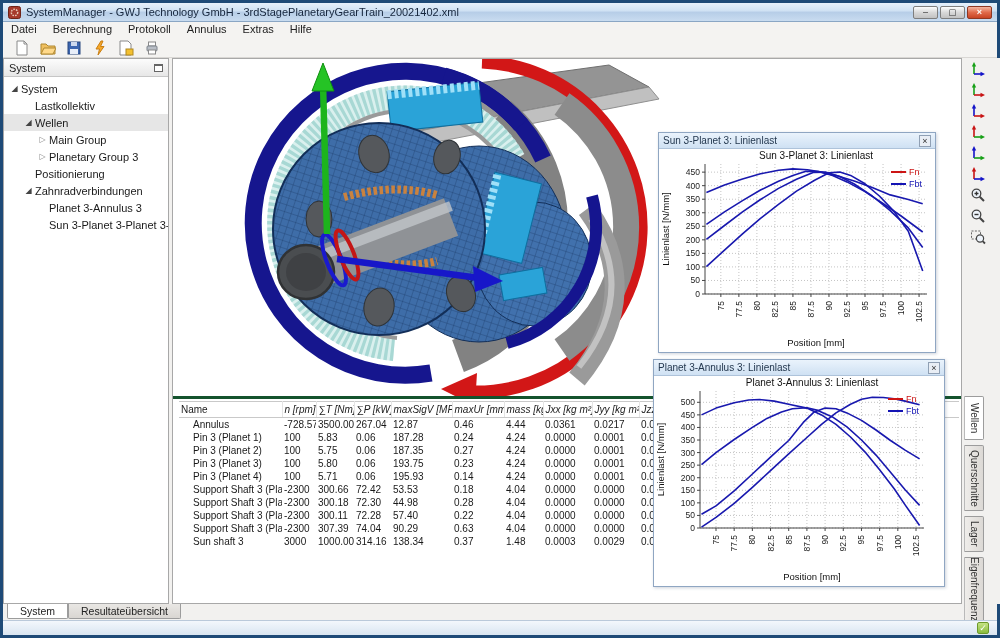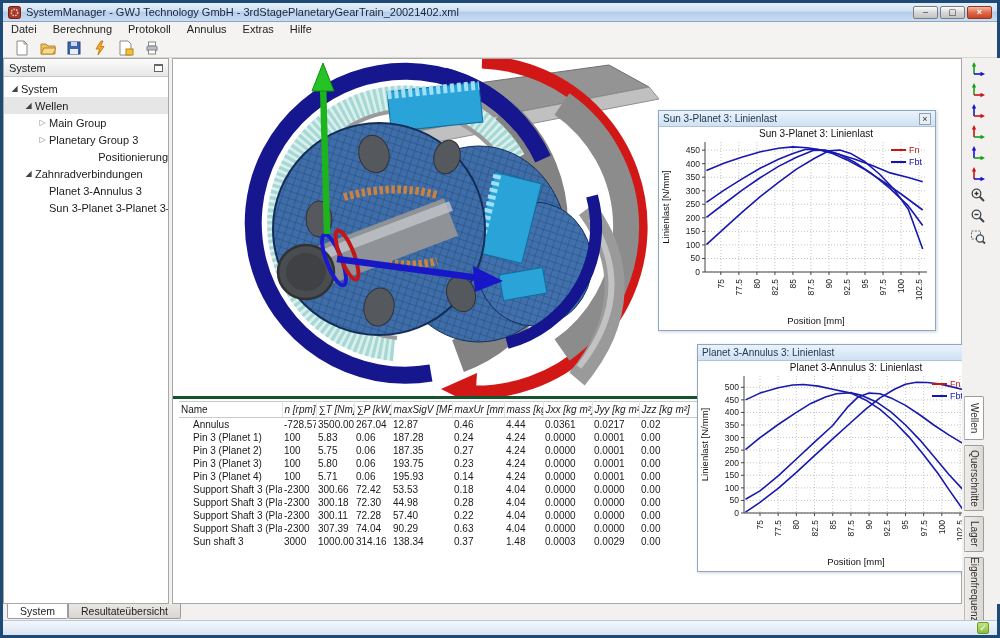--- a/index.html
+++ b/index.html
@@ -53,22 +53,22 @@
   table.results th { font-weight:normal; font-style:italic; text-align:left; height:16px;
     border-top:1px solid #c9c9c9; border-bottom:1px solid #c9c9c9; border-right:1px solid #e4e4e4;
     padding:0 2px; white-space:nowrap; overflow:hidden; }
   table.results th:first-child { font-style:normal; }
   table.results th:last-child { border-right:none; }
   table.results td { height:13px; padding:0 2px; white-space:nowrap; overflow:hidden; }
   table.results td:first-child { padding-left:14px; }
 
   
   .chartwin { position:absolute; background:#fff; border:1px solid #8fa6c2; box-shadow:1px 1px 3px rgba(60,80,110,.25); }
-  #chartwin1 { left:485px; top:51px; width:278px; height:221px; }
-  #chartwin2 { left:480px; top:285px; width:292px; height:228px;margin-left:44px; }
+  #chartwin1 { left:485px; top:73px; width:278px; height:221px; }
+  #chartwin2 { left:480px; top:300px; width:292px; height:228px; }
   .cw-title { height:16px; background:linear-gradient(#eaf3fc,#cfe1f3); border-bottom:1px solid #aec3da;
     display:flex; align-items:center; font-size:10px; color:#24384f; padding:0 4px; }
   .cw-close { margin-left:auto; width:12px; height:12px; border:1px solid #90a0b4; background:#e9eef5;
     font-size:9px; line-height:10px; text-align:center; color:#333; }
   .chart-body { position:absolute; left:0; right:0; top:16px; bottom:0; }
   svg text { font-family:"Liberation Sans", sans-serif; }
 
   
   .right-strip { position:absolute; left:959px; top:55px; width:38px; height:546px; background:#f2f1ef; }
   .rtool { width:24px; height:21px; margin:0 0 0 8px; display:flex; align-items:center; }
@@ -163,33 +163,37 @@
   <div class="left-panel">
     <div class="panel-header">
       <span>System</span>
       <span class="float-icon"></span>
     </div>
     <div class="tree" id="tree">
         <div class="tree-row" style="padding-left: 4px;">
           <span class="tree-arrow expanded">◢</span>
           <span>System</span>
         </div>
+        <div class="tree-row" style="padding-left: 18px;">
+          <span class="tree-arrow none"></span>
+          <span>Lastkollektiv</span>
+        </div>
         <div class="tree-row selected" style="padding-left: 18px;">
           <span class="tree-arrow expanded">◢</span>
           <span>Wellen</span>
         </div>
         <div class="tree-row" style="padding-left: 32px;">
           <span class="tree-arrow collapsed">▷</span>
           <span>Main Group</span>
         </div>
         <div class="tree-row" style="padding-left: 32px;">
           <span class="tree-arrow collapsed">▷</span>
           <span>Planetary Group 3</span>
         </div>
-        <div class="tree-row" style="padding-left: 18px; justify-content: flex-end;">
+        <div class="tree-row" style="padding-left: 18px;">
           <span class="tree-arrow none"></span>
           <span>Positionierung</span>
         </div>
         <div class="tree-row" style="padding-left: 18px;">
           <span class="tree-arrow expanded">◢</span>
           <span>Zahnradverbindungen</span>
         </div>
         <div class="tree-row" style="padding-left: 32px;">
           <span class="tree-arrow none"></span>
           <span>Planet 3-Annulus 3</span>

